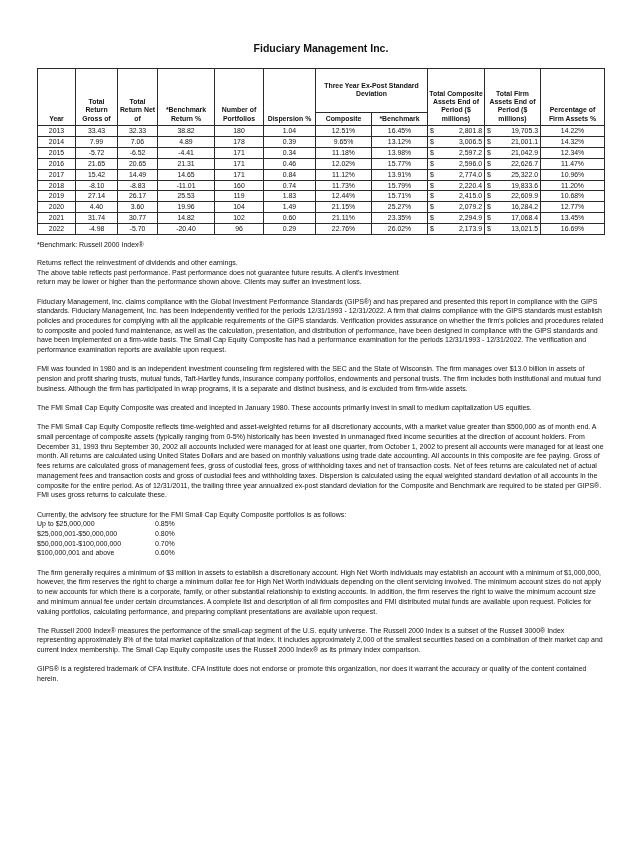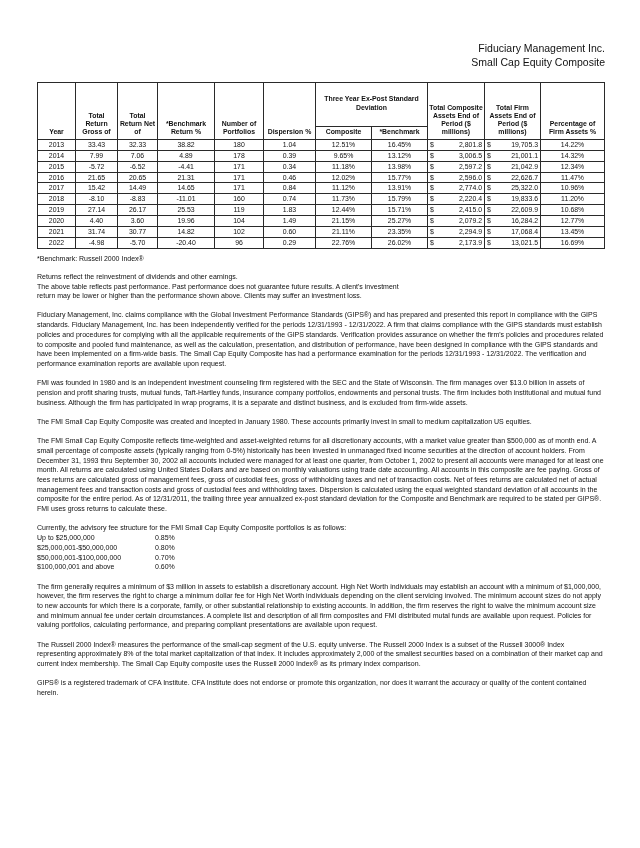--- a/index.html
+++ b/index.html
@@ -8,21 +8,21 @@
     width: 640px; height: 848px;
     font-family: "Liberation Sans", "DejaVu Sans", sans-serif;
     color: #111111;
     overflow: hidden;
   }
   .page {
     width: 640px; height: 848px;
     padding: 42px 35px 20px 37px;
     background: #ffffff;
   }
-  .doc-title { text-align: right; font-weight: normal; font-size: 10.5px; line-height: 1.32; margin-bottom: 12px; }
+  .doc-title { text-align: center; font-weight: bold; font-size: 10.5px; line-height: 1.32; margin-bottom: 12px; }
   
   table.perf {
     width: 568px; border-collapse: collapse; table-layout: fixed;
     font-size: 6.9px; color: #111;
   }
   table.perf th, table.perf td { border: 1px solid #2a2a2a; }
   table.perf th {
     font-weight: bold; text-align: center; vertical-align: bottom;
     padding: 1px 1px 2px 1px; line-height: 1.2;
   }
@@ -48,21 +48,20 @@
   .fee-grid { display: grid; grid-template-columns: 118px auto; }
   .fee-grid .tier, .fee-grid .fee { line-height: 1.39; }
 </style>
 </head>
 <body>
 
 <div class="page">
 
   <div class="doc-title">
     <div>Fiduciary Management Inc.</div>
-    <div>Small Cap Equity Composite</div>
   </div>
 
   <table class="perf">
     <thead>
       <tr class="top-row">
         <th class="col-year spanner" rowspan="2">Year</th>
         <th class="col-gross spanner" rowspan="2">Total Return Gross of</th>
         <th class="col-net spanner" rowspan="2">Total Return Net of</th>
         <th class="col-bmk spanner" rowspan="2">*Benchmark Return %</th>
         <th class="col-port spanner" rowspan="2">Number of Portfolios</th>

